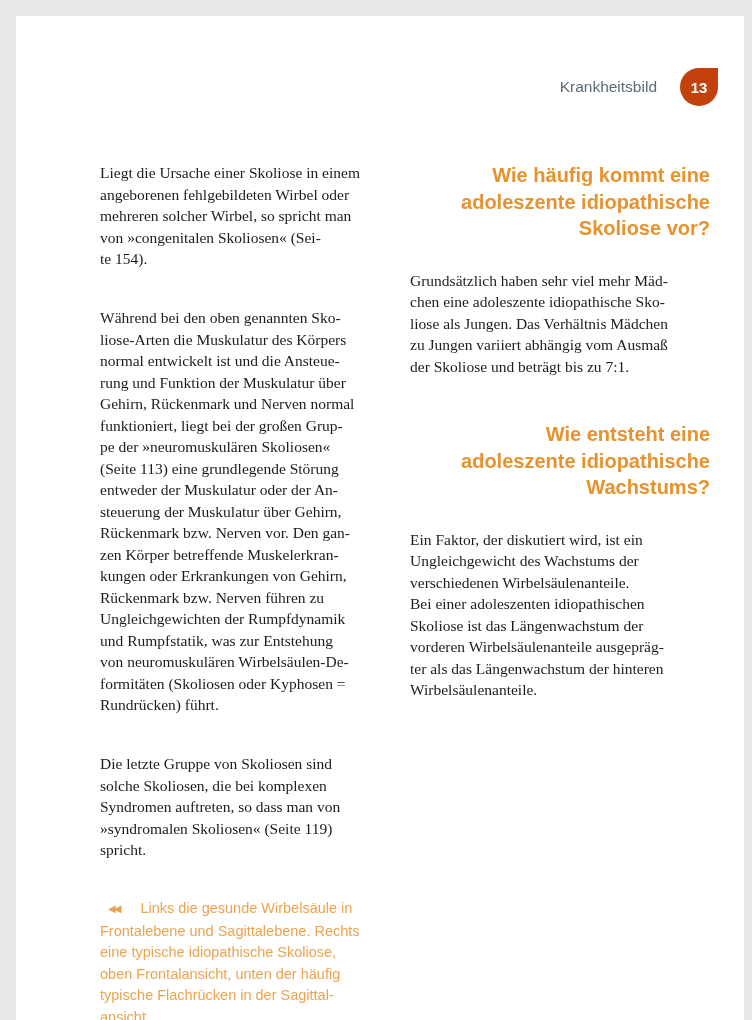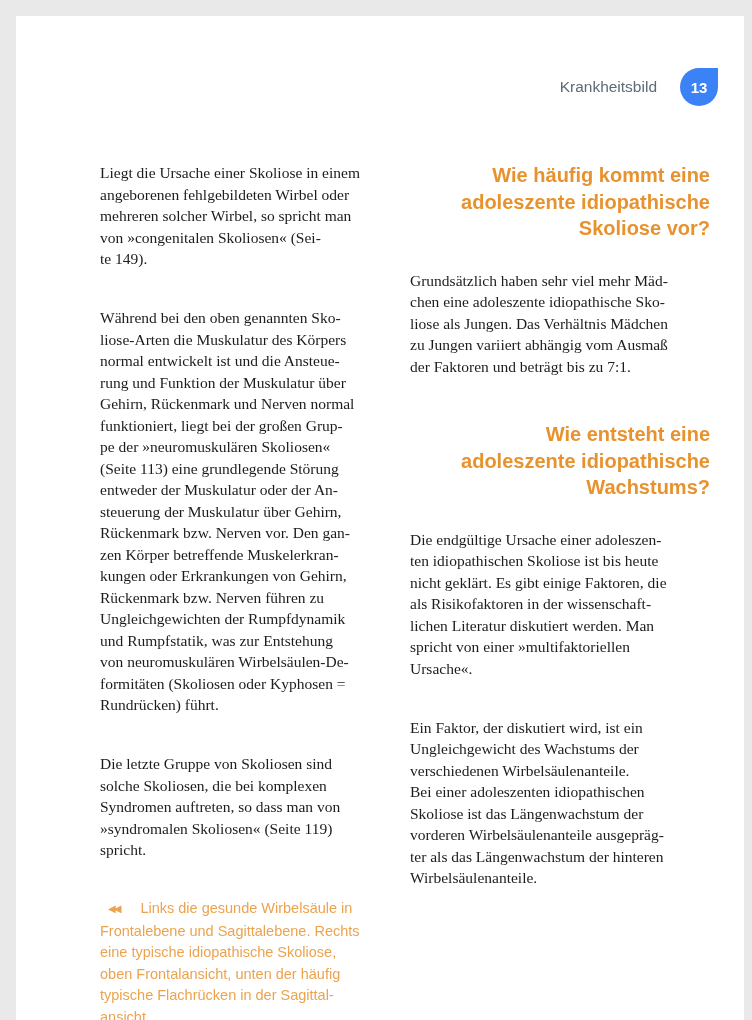--- a/index.html
+++ b/index.html
@@ -21,21 +21,21 @@
     gap: 15px;
   }
   .header-label {
     font-family: "Liberation Sans", "DejaVu Sans", sans-serif;
     font-size: 15.5px;
     color: #5E6B74;
   }
   .page-badge {
     width: 38px;
     height: 38px;
-    background: #3b82f6;
+    background: #c2410c;
     border-radius: 50% 0 50% 50%;
     display: flex;
     align-items: center;
     justify-content: center;
   }
   .page-badge .num {
     color: #ffffff;
     font-family: "Liberation Sans", "DejaVu Sans", sans-serif;
     font-size: 15px;
     font-weight: 700;
@@ -98,21 +98,21 @@
     <div class="page-badge">
       <span class="num">13</span>
     </div>
   </div>
 
   <div class="col col-left">
     <p class="body-text">Liegt die Ursache einer Skoliose in einem
 angeborenen fehlgebildeten Wirbel oder
 mehreren solcher Wirbel, so spricht man
 von »congenitalen Skoliosen« (Sei-
-te 149).</p>
+te 154).</p>
     <p class="body-text">Während bei den oben genannten Sko-
 liose-Arten die Muskulatur des Körpers
 normal entwickelt ist und die Ansteue-
 rung und Funktion der Muskulatur über
 Gehirn, Rückenmark und Nerven normal
 funktioniert, liegt bei der großen Grup-
 pe der »neuromuskulären Skoliosen«
 (Seite 113) eine grundlegende Störung
 entweder der Muskulatur oder der An-
 steuerung der Muskulatur über Gehirn,
@@ -141,31 +141,24 @@
   </div>
 
   <div class="col col-right">
     <h2 class="heading">Wie häufig kommt eine
 adoleszente idiopathische
 Skoliose vor?</h2>
     <p class="body-text">Grundsätzlich haben sehr viel mehr Mäd-
 chen eine adoleszente idiopathische Sko-
 liose als Jungen. Das Verhältnis Mädchen
 zu Jungen variiert abhängig vom Ausmaß
-der Faktoren und beträgt bis zu 7:1.</p>
+der Skoliose und beträgt bis zu 7:1.</p>
     <h2 class="heading heading-2">Wie entsteht eine
 adoleszente idiopathische
 Wachstums?</h2>
-    <p class="body-text">Die endgültige Ursache einer adoleszen-
-ten idiopathischen Skoliose ist bis heute
-nicht geklärt. Es gibt einige Faktoren, die
-als Risikofaktoren in der wissenschaft-
-lichen Literatur diskutiert werden. Man
-spricht von einer »multifaktoriellen
-Ursache«.</p>
     <p class="body-text">Ein Faktor, der diskutiert wird, ist ein
 Ungleichgewicht des Wachstums der
 verschiedenen Wirbelsäulenanteile.
 Bei einer adoleszenten idiopathischen
 Skoliose ist das Längenwachstum der
 vorderen Wirbelsäulenanteile ausgepräg-
 ter als das Längenwachstum der hinteren
 Wirbelsäulenanteile.</p>
   </div>
 

